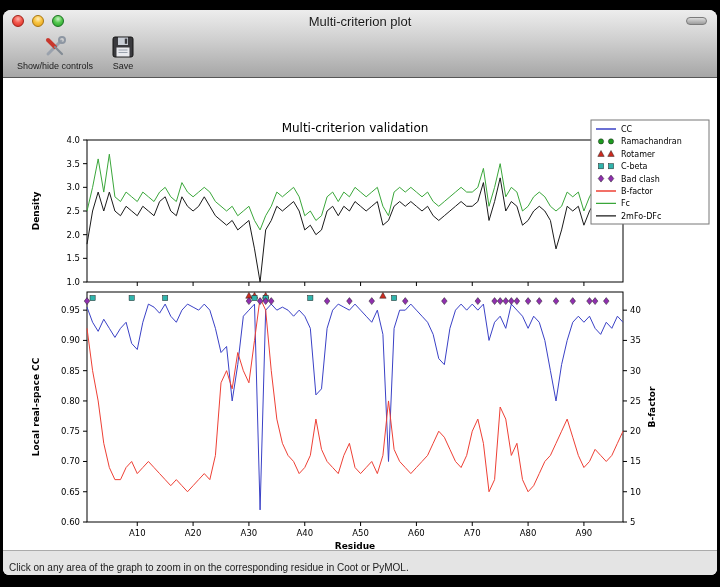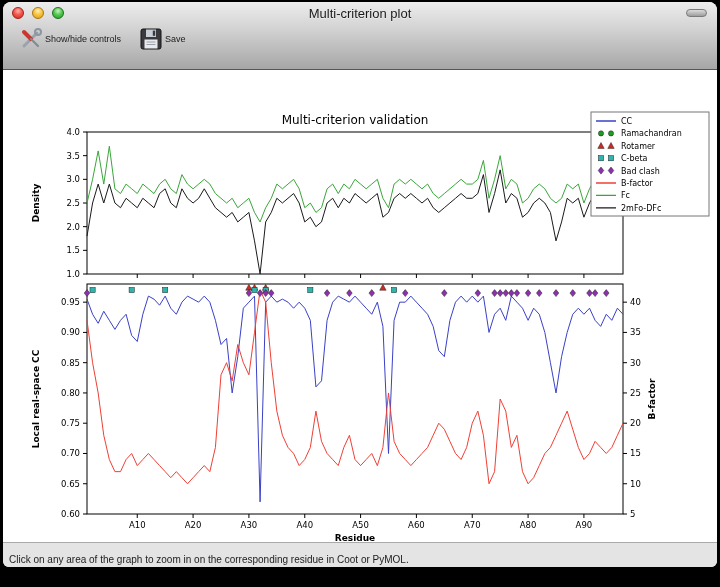--- a/index.html
+++ b/index.html
@@ -1,34 +1,34 @@
 <!DOCTYPE html>
 <html><head>
 <meta charset="utf-8">
 <style>
   * { box-sizing: border-box; margin: 0; padding: 0; }
   body { width: 720px; height: 587px; background: #000; font-family: "Liberation Sans", sans-serif; overflow: hidden; }
   .screen { position: relative; width: 720px; height: 587px; background: #000; overflow: hidden; }
-  .window { position: absolute; left: 3px; top: 2px; width: 714px; height: 565px;
+  .window { position: absolute; left: 3px; top: 10px; width: 714px; height: 565px;
             border-radius: 8px 8px 6px 6px; overflow: hidden; background: #fff;
             box-shadow: 0 0 0 1px rgba(0,0,0,0.45); }
   .window-top { height: 68px; background: linear-gradient(#ededed 0%, #cfcfcf 45%, #a6a6a6 100%);
                 border-bottom: 1px solid #565656; position: relative; }
   .titlebar { height: 22px; position: relative; }
   .traffic-lights { position: absolute; left: 9px; top: 5px; display: flex; gap: 8px; z-index: 2; }
   .tl { width: 12px; height: 12px; border-radius: 50%; }
   .tl.red    { background: radial-gradient(circle at 50% 30%, #ffb3ab 0%, #f3594e 45%, #d4261d 100%); border: 1px solid #a02018; }
   .tl.yellow { background: radial-gradient(circle at 50% 30%, #ffeebc 0%, #f8c43f 45%, #df9c1a 100%); border: 1px solid #a8760f; }
   .tl.green  { background: radial-gradient(circle at 50% 30%, #c9f2c4 0%, #55c94f 45%, #1f9b29 100%); border: 1px solid #1a7020; }
   .title { position: absolute; left: 0; right: 0; top: 4px; text-align: center; font-size: 13px;
            color: #191919; text-shadow: 0 1px 0 rgba(255,255,255,0.45); }
   .lozenge { position: absolute; right: 10px; top: 7px; width: 21px; height: 8px; border-radius: 4px;
              background: linear-gradient(#dcdcdc, #9d9d9d); border: 1px solid #7b7b7b; }
   .toolbar { height: 45px; display: flex; align-items: flex-start; padding: 1px 0 0 14px; gap: 16px; }
-  .tool-button { display: flex; flex-direction: row; align-items: center; gap: 0px; cursor: default; }
+  .tool-button { display: flex; flex-direction: column; align-items: center; gap: 0px; cursor: default; }
   .tool-icon { width: 28px; height: 28px; display: flex; align-items: center; justify-content: center; }
   .tool-label { font-size: 9px; color: #1c1c1c; white-space: nowrap; }
   .content { height: 432px; background: #fff; margin-top: 40px; }
   #figure-svg { display: block; }
   #figure-svg text { font-family: "DejaVu Sans", sans-serif; }
   .controls-bar { height: 26px; background: linear-gradient(#fdfdfd, #d6d6d6); border-top: 1px solid #979797;
                   display: flex; align-items: center; padding: 0 8px; gap: 7px; font-size: 11px;
                   font-weight: bold; color: #111; }
   .combo { height: 19px; display: inline-flex; align-items: stretch; border: 1px solid #8e8e8e;
            border-radius: 4px; overflow: hidden; background: linear-gradient(#ffffff, #dadada); }

